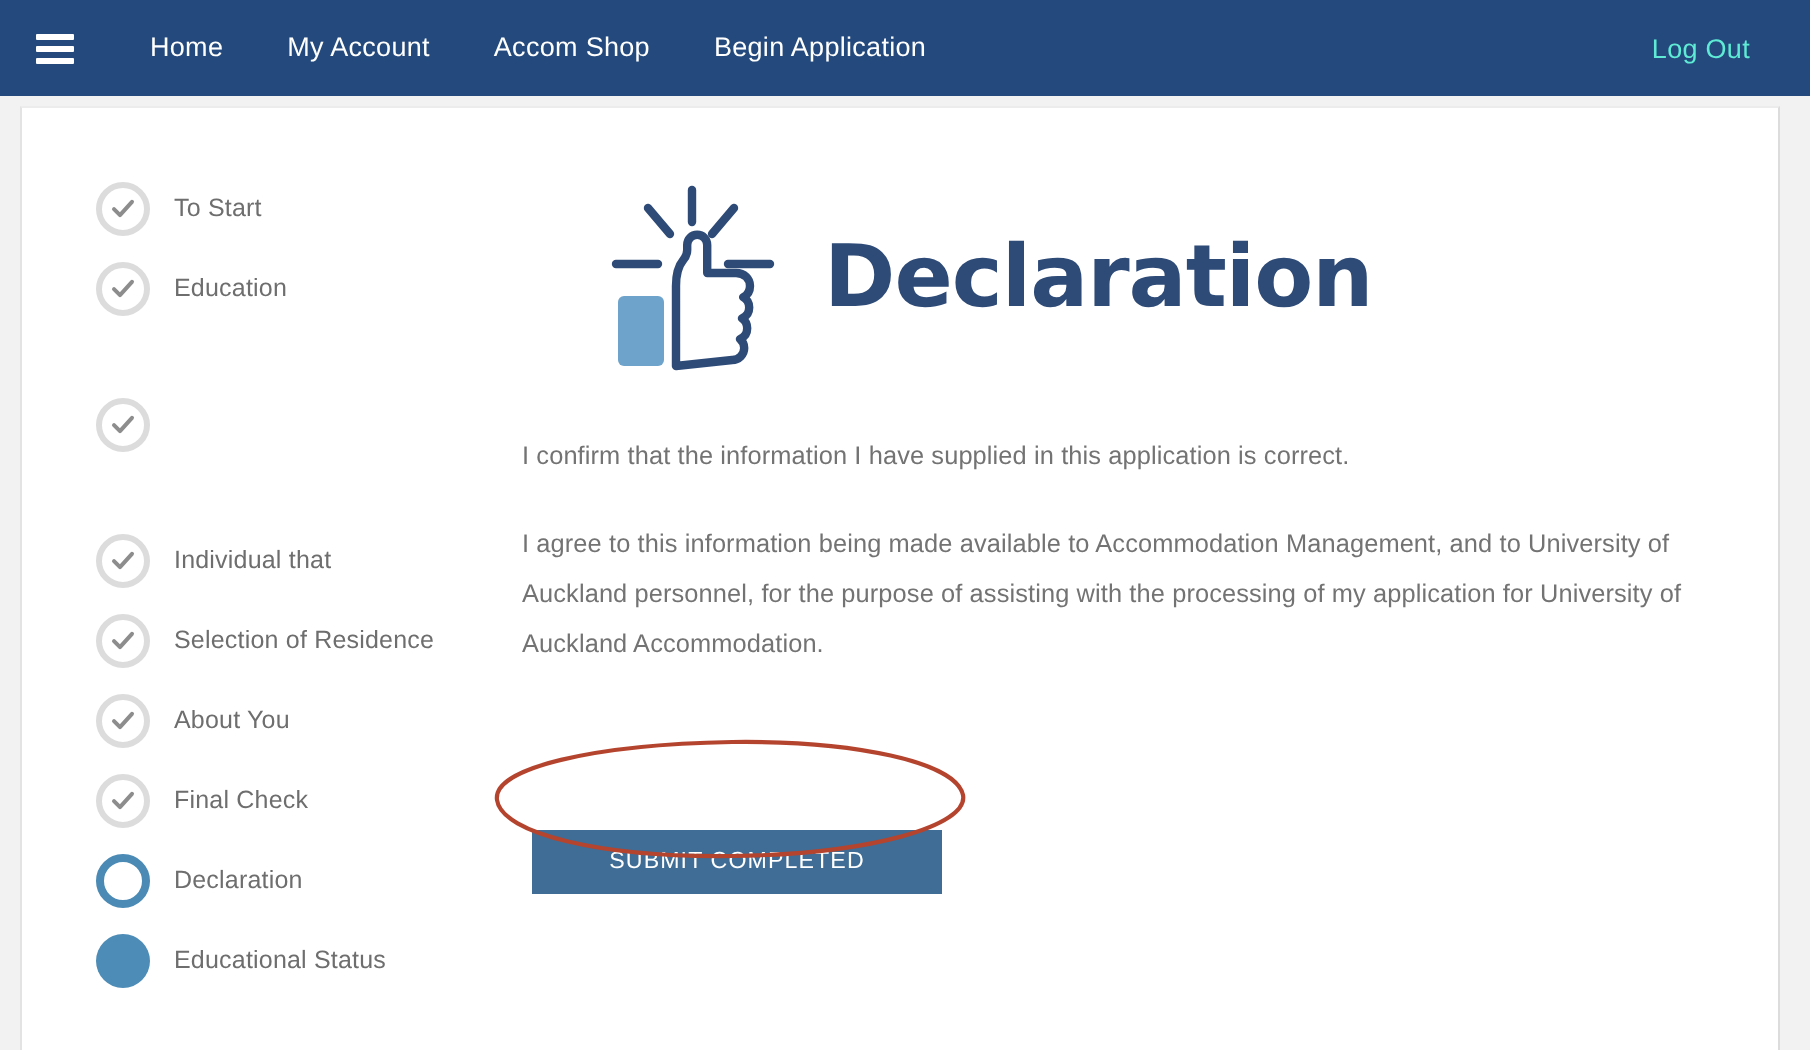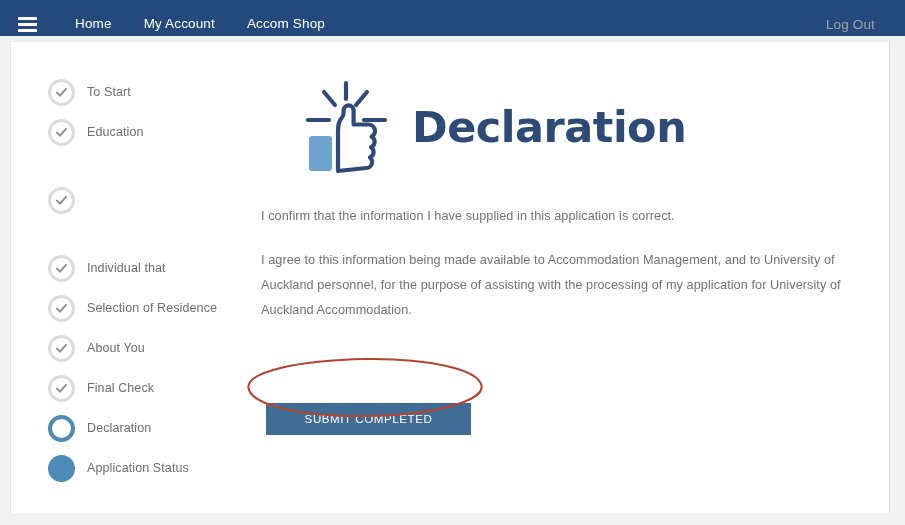--- a/index.html
+++ b/index.html
@@ -62,32 +62,32 @@
     font-size: 13.5px;
     letter-spacing: 0.15px;
     padding: 0 16px;
     text-decoration: none;
     white-space: nowrap;
     cursor: pointer;
     line-height: 48px;
   }
   .nav-spacer { flex: 1 1 auto; }
   .nav-logout {
-    color: #a3a3a3;
+    color: #5eead4;
     font-size: 13.5px;
     letter-spacing: 0.15px;
     white-space: nowrap;
     cursor: pointer;
     padding-right: 8px;
   }
 
   
   .page-wrap {
     position: absolute;
-    top: 36px;
+    top: 48px;
     left: 0;
     width: 905px;
     height: 477px;
     background: #f2f2f2;
     box-sizing: border-box;
   }
   .content-panel {
     position: absolute;
     top: 5px;
     left: 10px;
@@ -250,20 +250,21 @@
   <div class="navbar">
     <div class="hamburger">
       <span></span>
       <span></span>
       <span></span>
     </div>
     <div class="nav-links">
       <a class="nav-link">Home</a>
       <a class="nav-link">My Account</a>
       <a class="nav-link">Accom Shop</a>
+      <a class="nav-link">Begin Application</a>
     </div>
     <div class="nav-spacer"></div>
     <a class="nav-logout">Log Out</a>
   </div>
 
   <div class="page-wrap">
     <div class="content-panel">
 
       <div class="steps">
 
@@ -347,21 +348,21 @@
           <div class="step-marker">
             <div class="marker-current"></div>
           </div>
           <div class="step-label">Declaration</div>
         </div>
 
         <div class="step">
           <div class="step-marker">
             <div class="marker-filled"></div>
           </div>
-          <div class="step-label">Application Status</div>
+          <div class="step-label">Educational Status</div>
         </div>
 
       </div>
 
       <div class="main">
 
         <div class="title-row">
           <div class="thumb-icon">
             <svg viewBox="0 0 96 96" width="96" height="96" aria-hidden="true">
               <g stroke="#2e4b78" stroke-width="4.2" stroke-linecap="round" fill="none">

